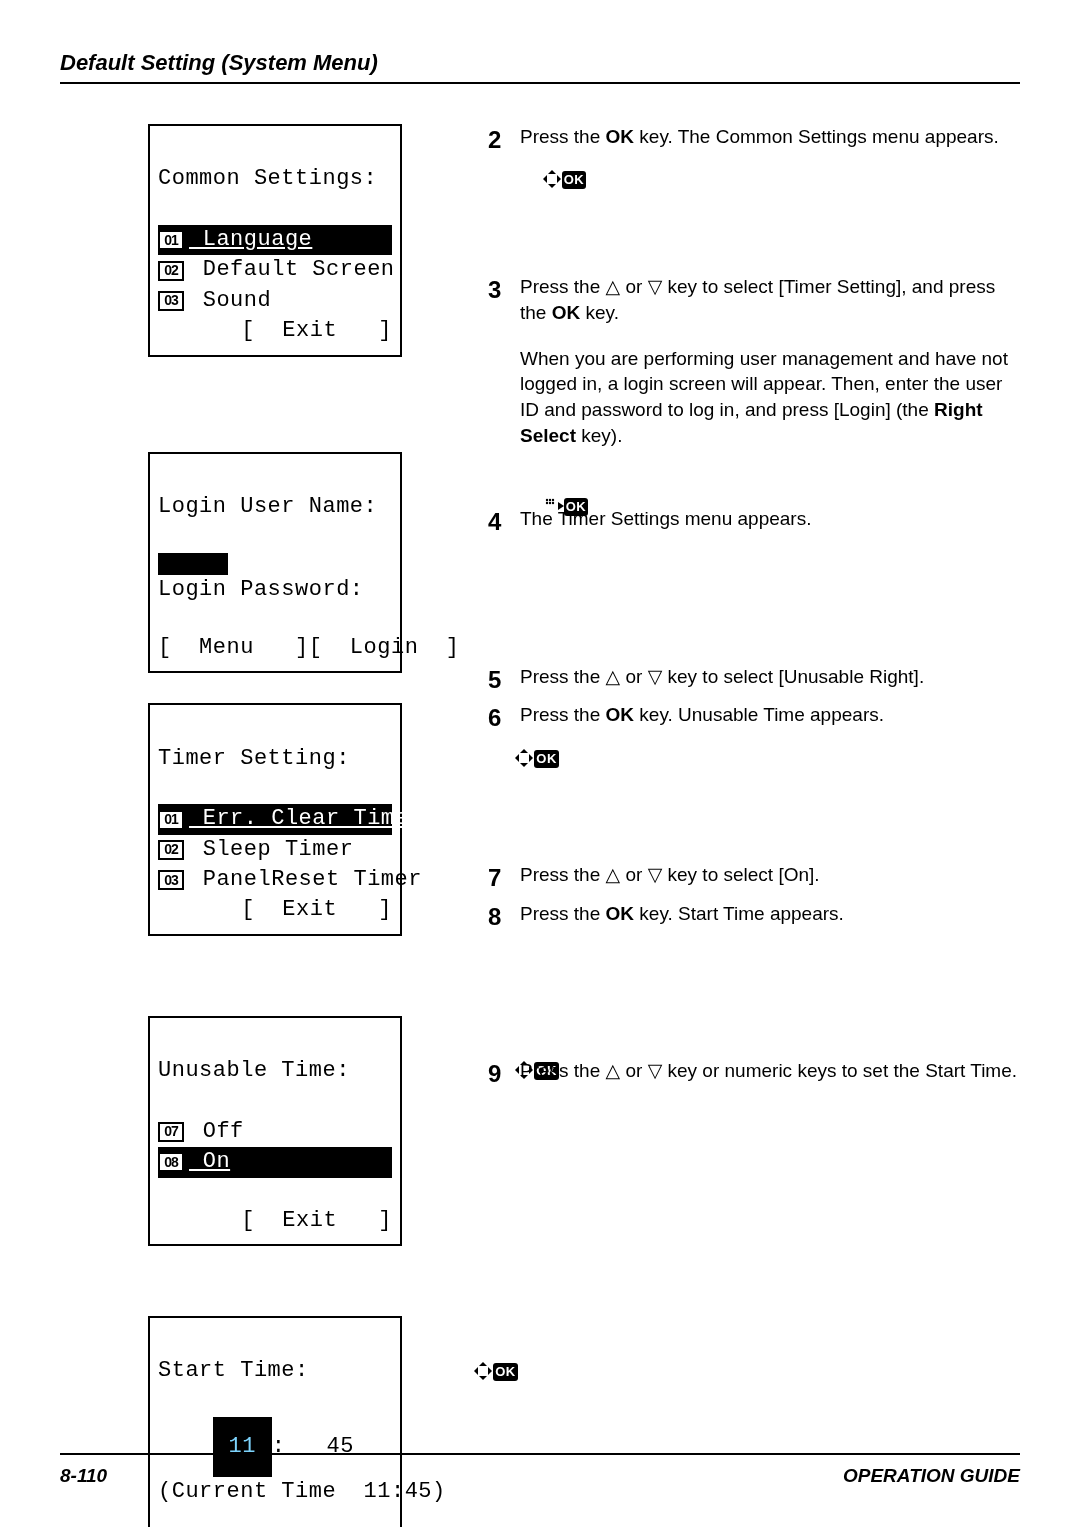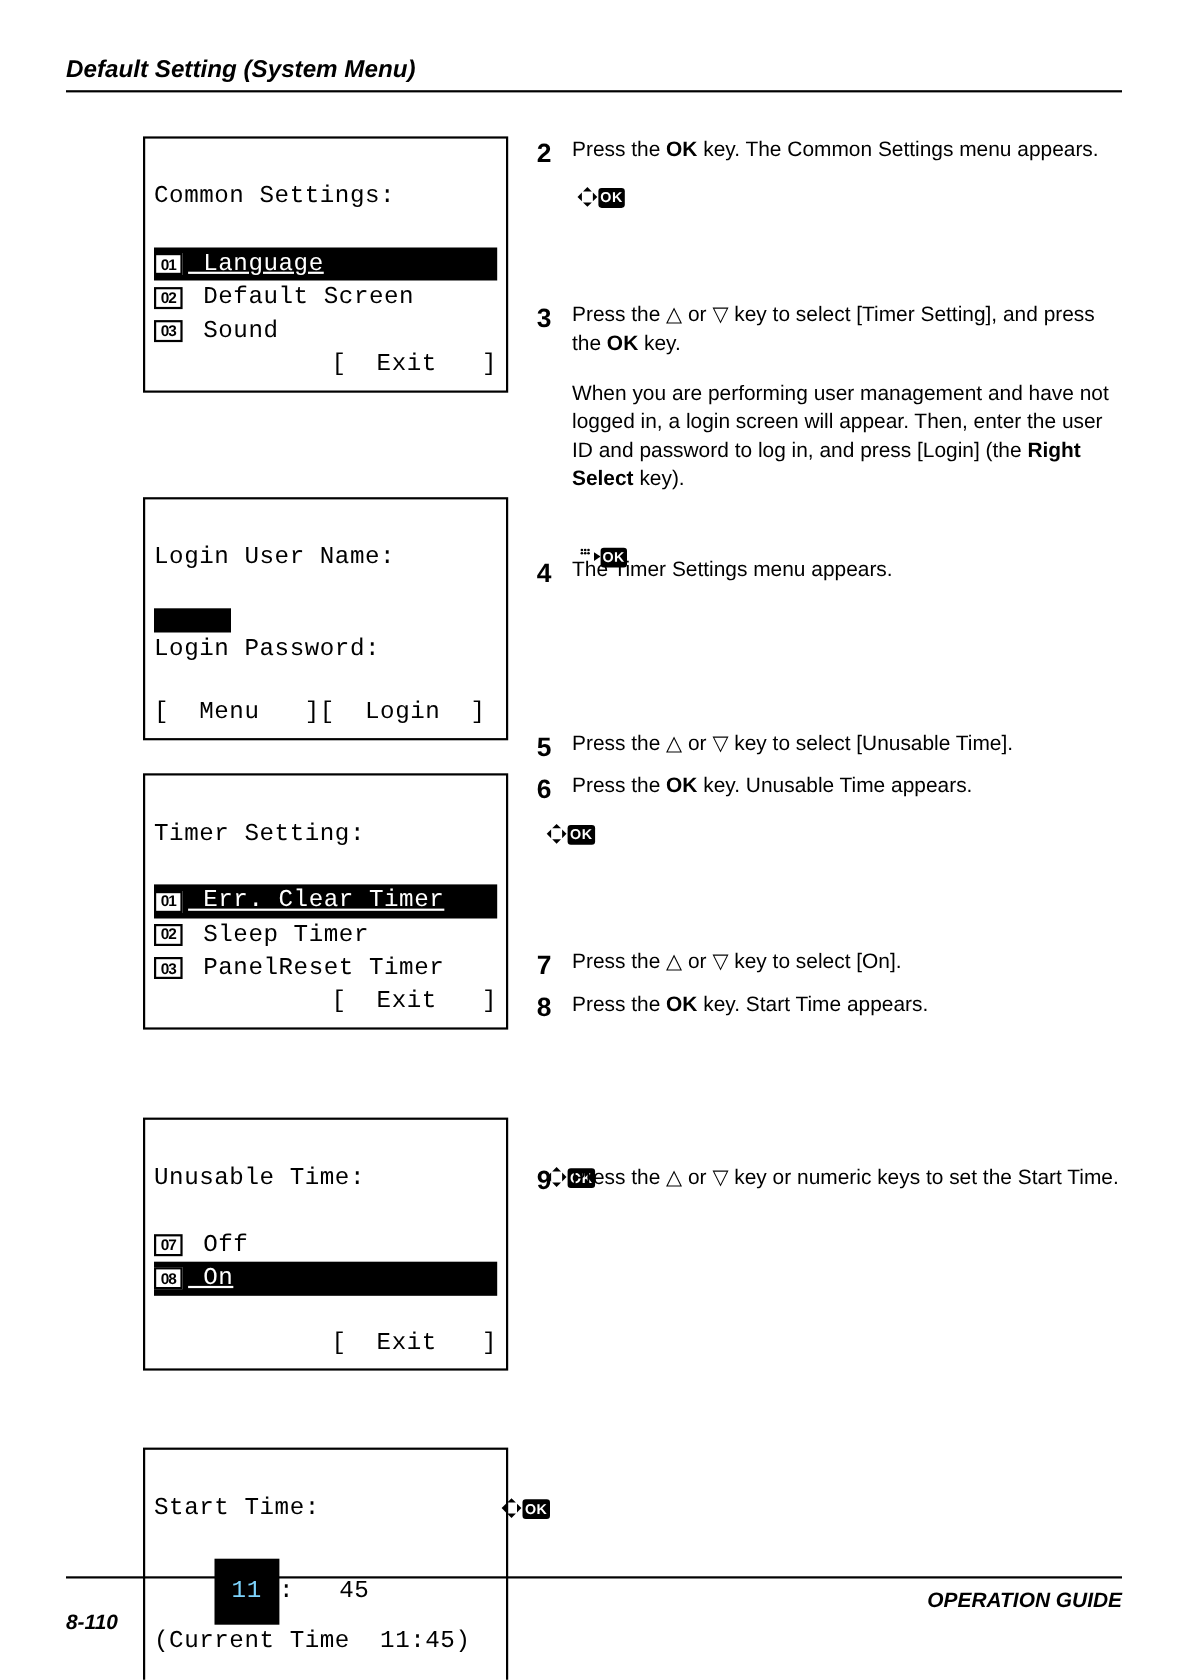--- a/index.html
+++ b/index.html
@@ -33,22 +33,22 @@
       width: 400px;
       flex-shrink: 0;
     }
     .right-col {
       flex: 1;
       font-size: 19px;
       line-height: 1.35;
     }
     .lcd {
       border: 2px solid #000;
-      width: 332px;
-      margin-left: 70px;
+      width: 254px;
+      margin-left: 88px;
       padding: 8px 8px;
       font-family: "Courier New", monospace;
       font-size: 22px;
       line-height: 1.38;
       letter-spacing: 0.5px;
     }
     .lcd-row {
       display: flex;
       align-items: center;
       white-space: pre;
@@ -123,21 +123,21 @@
       border: none;
       border-top: 2px solid #000;
       margin-bottom: 10px;
     }
     .footer-row {
       display: flex;
       justify-content: space-between;
       font-style: italic;
       font-size: 19px;
     }
-    .page-num { font-weight: bold; margin-top: 20px; }
+    .page-num { font-weight: bold; }
     .op-guide { font-weight: bold; }
     .tri-up::before { content: "△"; }
     .tri-down::before { content: "▽"; }
     .diamond-nav svg { vertical-align: middle; }
     .text-nav svg { vertical-align: middle; }
   </style>
 </head>
 <body>
 
 <div class="page">
@@ -297,21 +297,21 @@
       <div class="step">
         <div class="step-num">4</div>
         <div class="step-text">The Timer Settings menu appears.</div>
       </div>
 
       <div style="height:125px;"></div>
 
       <div class="step">
         <div class="step-num">5</div>
         <div class="step-text">
-          <span>Press the </span><span class="tri-up"></span><span> or </span><span class="tri-down"></span><span> key to select [Unusable Time].</span>
+          <span>Press the </span><span class="tri-up"></span><span> or </span><span class="tri-down"></span><span> key to select [Unusable Right].</span>
         </div>
       </div>
 
       <div style="height:6px;"></div>
 
       <div class="step">
         <div class="step-num">6</div>
         <div class="step-text">
           <span>Press the </span><b>OK</b><span> key. Unusable Time appears.</span>
         </div>

